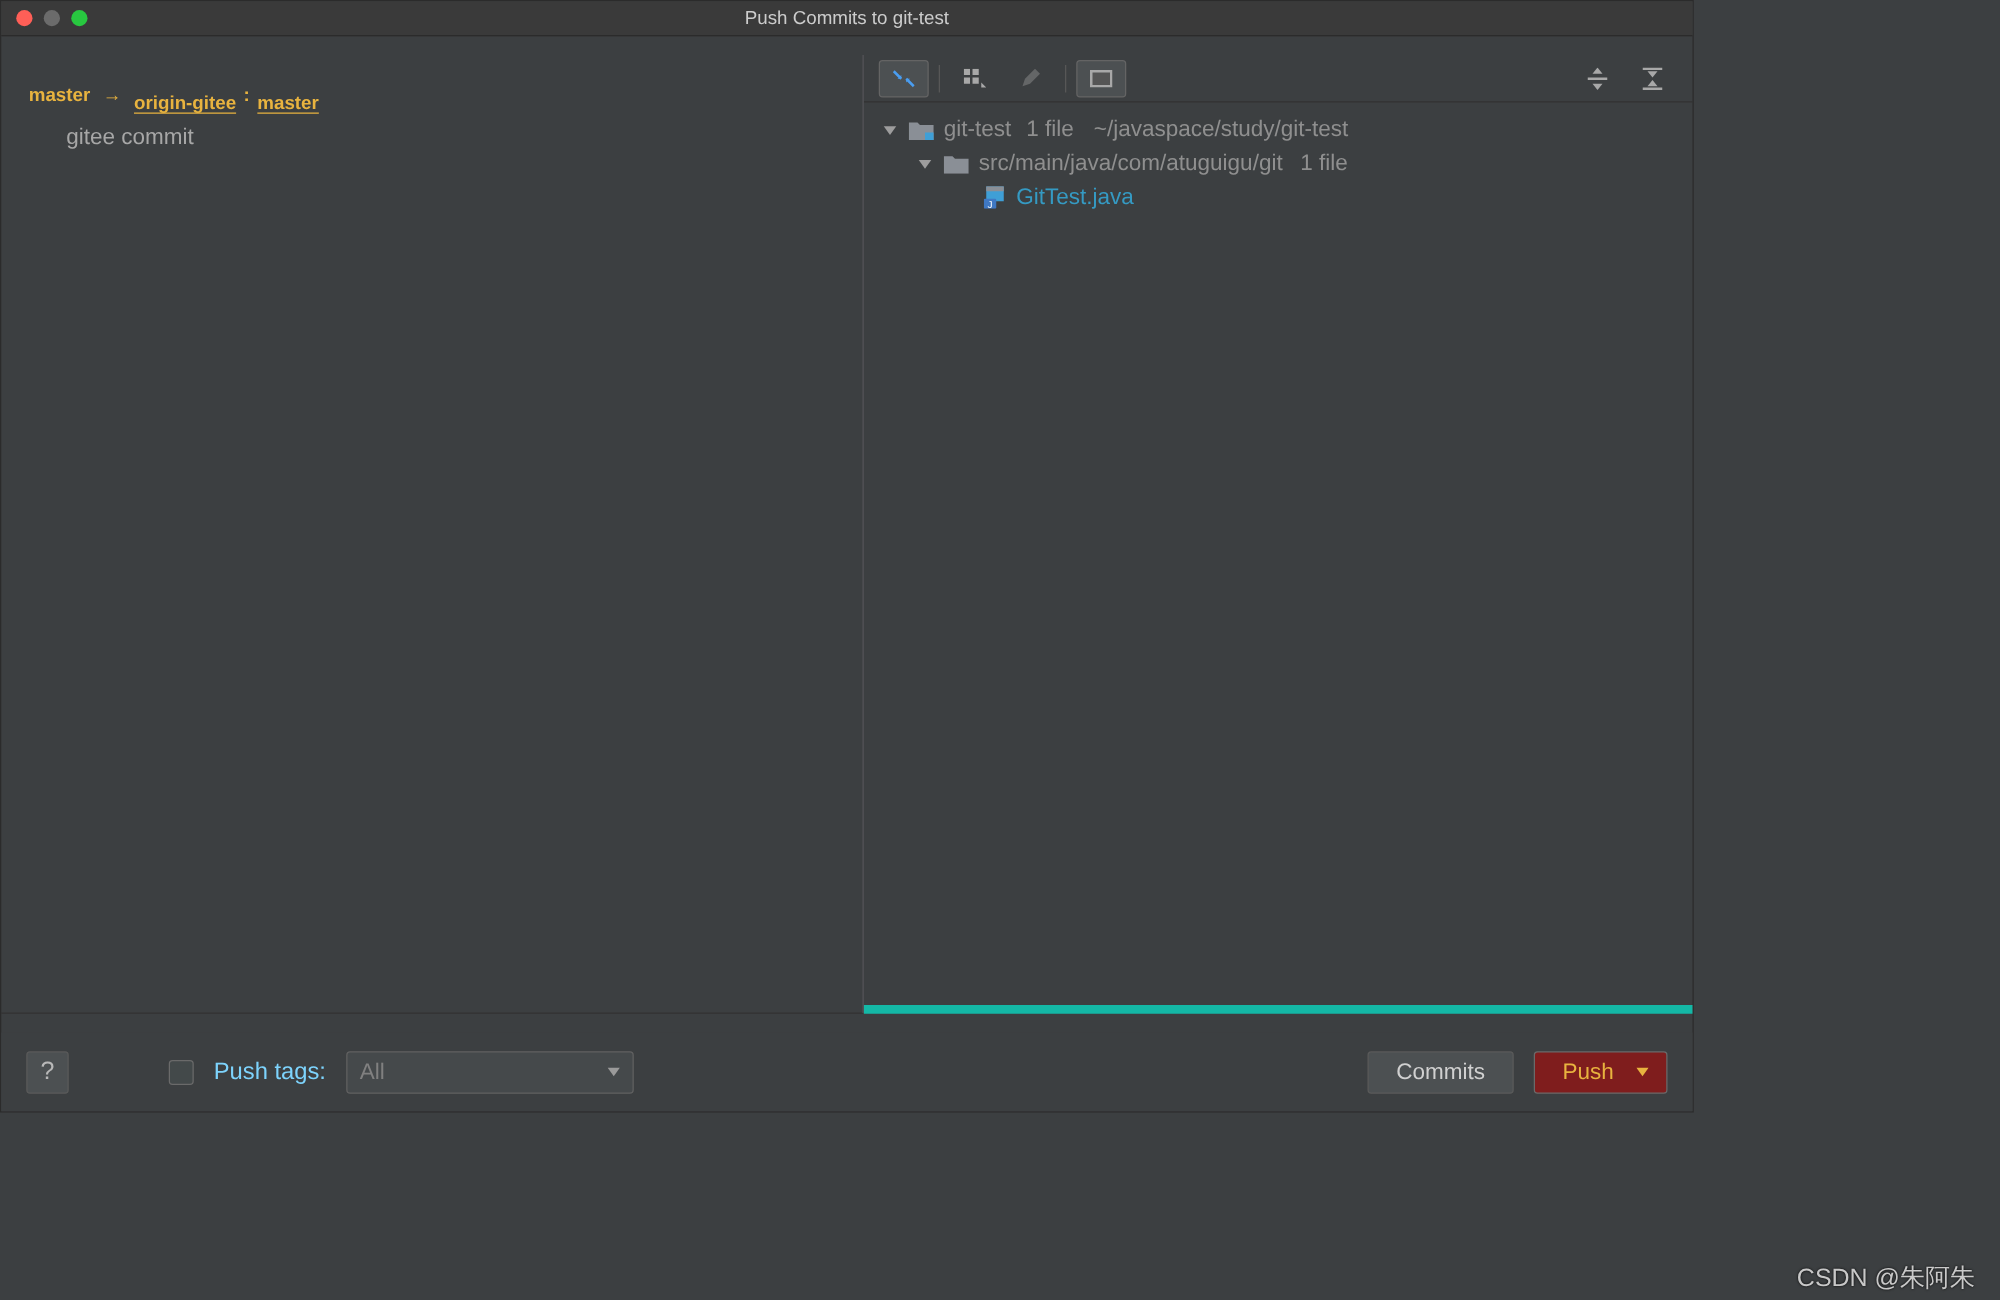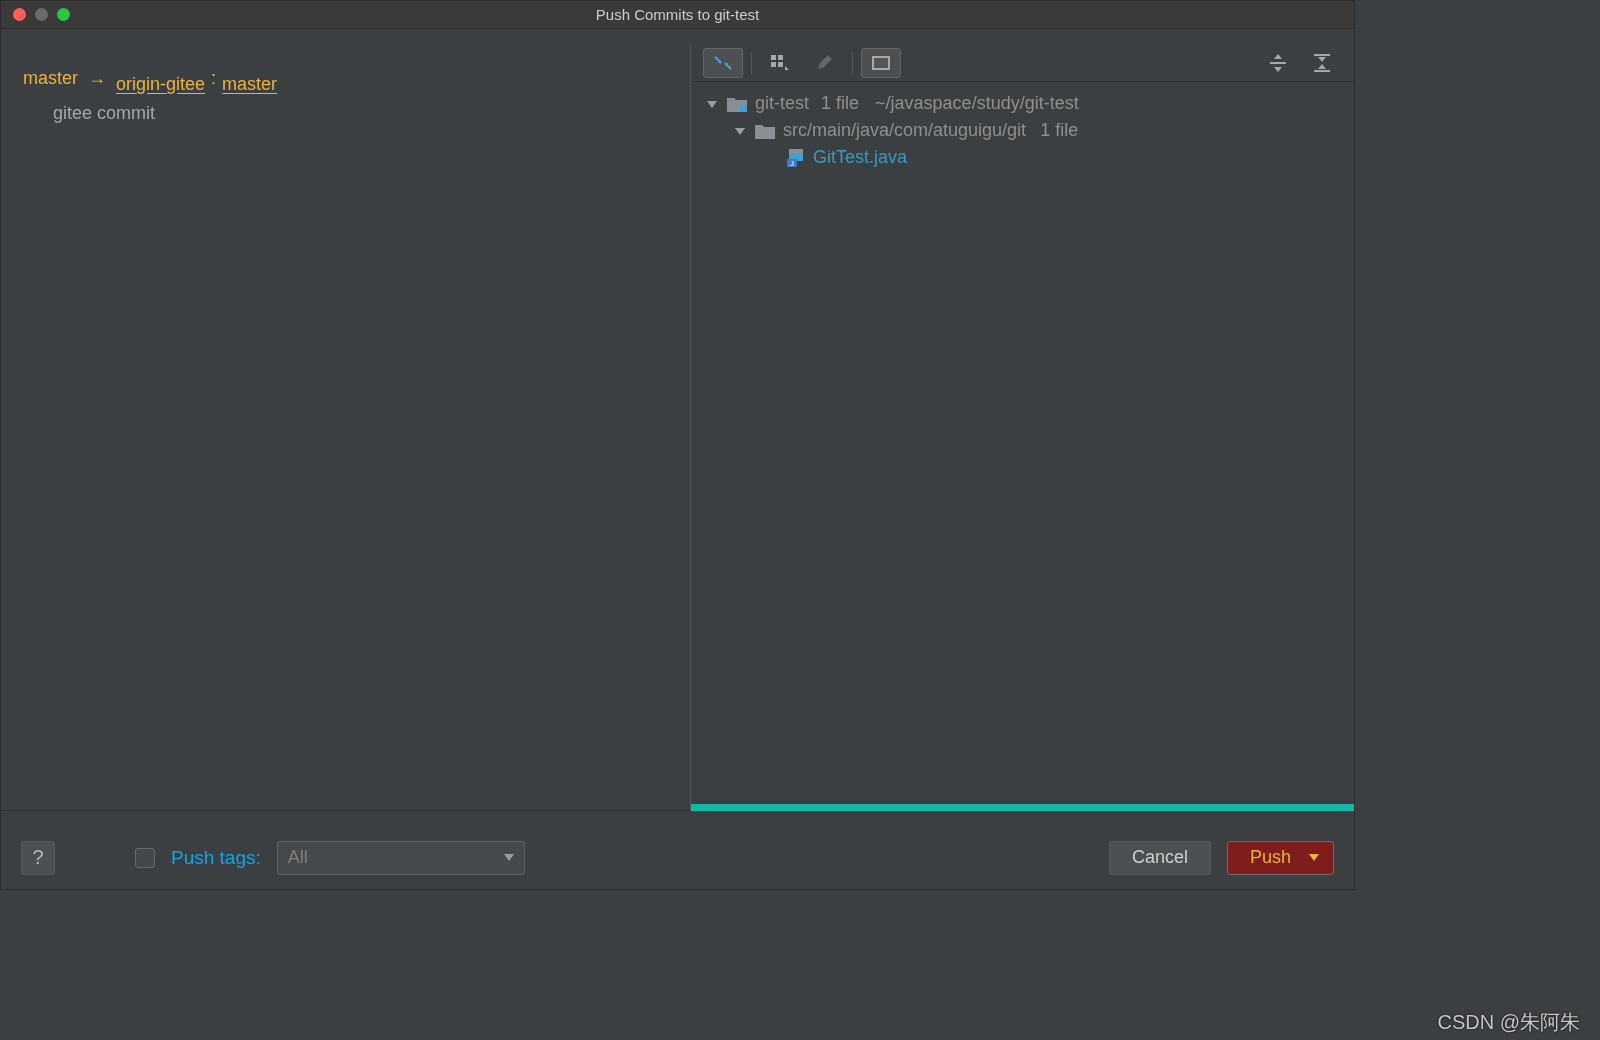--- a/index.html
+++ b/index.html
@@ -21,21 +21,21 @@
   .dot { width: 13px; height: 13px; border-radius: 50%; }
   .dot.red { background: #ff5f57; }
   .dot.yellow { background: #6b6b6b; }
   .dot.green { background: #28c840; }
   .title { position: absolute; left: 0; right: 0; text-align: center; color: #cccccc; font-size: 15px; pointer-events:none; }
   .content { flex: 1; display: flex; min-height: 0; }
   .left-pane {
     width: 690px; border-right: 1px solid #555558; padding: 12px 0 0 0; position: relative; border-bottom:1px solid #323232;
   }
   .branch-line {
-    padding: 6px 22px 4px 22px; font-size: 18px; color: #e8b33f; display:flex; align-items:center; gap:10px; flex-wrap:wrap;
+    padding: 6px 22px 4px 22px; font-size: 15px; color: #e8b33f; display:flex; align-items:center; gap:10px; flex-wrap:wrap;font-weight:bold;
   }
   .branch-line .arrow { color: #e8b33f; }
   .link { color: #e8b33f; text-decoration: underline; text-underline-offset: 3px; margin-top: 12px; }
   .commit-item {
     padding: 4px 22px 4px 52px; font-size: 18px; color: #a7a7a7;
   }
   .right-pane { flex: 1; display: flex; flex-direction: column; border-bottom:7px solid #14b8a6; }
   .toolbar {
     height: 38px; border-bottom: 1px solid #323232; display: flex; align-items: center;
     padding: 0 10px; gap: 0; justify-content: space-between;
@@ -59,23 +59,23 @@
     height: 63px; display: flex; align-items: center; padding: 0 20px 0 20px;
     gap: 16px; background:#3c3f41;
   }
   .help-btn {
     width: 34px; height: 34px; background: #4c5052; border:1px solid #5a5a5a; border-radius:3px;
     display:flex; align-items:center; justify-content:center; color:#b8b8b8; font-size:20px;
   }
   .checkbox {
     width: 20px; height: 20px; background:#43494a; border:1px solid #6a6a6a; border-radius:3px;
   }
-  .push-tags-label { color:#0ea5e9; font-size:19px;text-align:center; }
+  .push-tags-label { color:#7dd3fc; font-size:19px;text-align:center; }
   .select {
-    width: 248px; height: 34px; background:#45494b; border:1px solid #616161; border-radius:3px;
+    width: 230px; height: 34px; background:#45494b; border:1px solid #616161; border-radius:3px;
     display:flex; align-items:center; padding:0 10px; color:#808080; font-size:18px; justify-content:space-between;
   }
   .spacer { flex:1; }
   .btn {
     height: 34px; padding: 0 22px; border-radius: 3px; font-size: 18px; display:flex; align-items:center; justify-content:center; gap:18px;
     border: 1px solid #5a5a5a; color:#d0d0d0; background:#4c5052;
   }
   .btn.primary { border-color: #6a6a6a; color: #e8b33f; background:#7f1d1d; padding-right:14px;}
   .watermark { position:absolute; right:20px; bottom:4px; color:#c8c8c8; font-size:20px; text-shadow:0 0 2px #000; }
   svg { display:block; }
@@ -215,21 +215,21 @@
     <div class="select">
       <span>All</span>
       <span>
         <svg width="10" height="8" viewBox="0 0 10 8">
             <path d="M0 0 L10 0 L5 7 Z" fill="#9a9a9a"></path>
           </svg>
       </span>
     </div>
     <div class="spacer"></div>
     <div class="btn">
-      <span>Cancel</span>
+      <span>Commits</span>
     </div>
     <div class="btn primary">
       <span>Push</span>
       <span>
         <svg width="10" height="8" viewBox="0 0 10 8">
             <path d="M0 0 L10 0 L5 7 Z" fill="#e8b33f"></path>
           </svg>
       </span>
     </div>
   </div>

